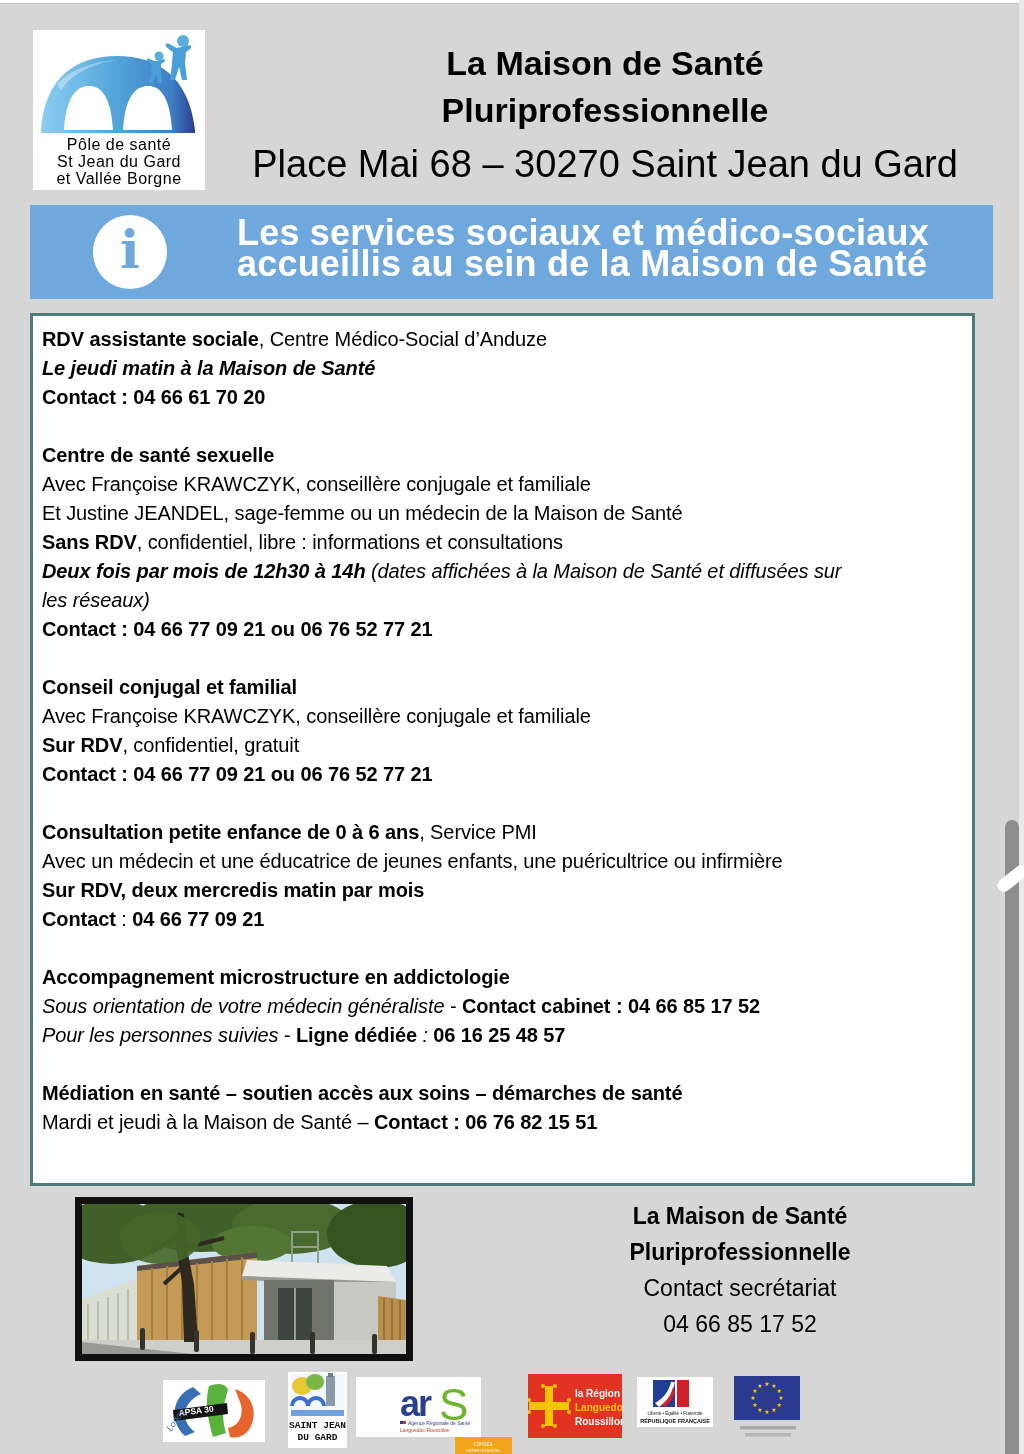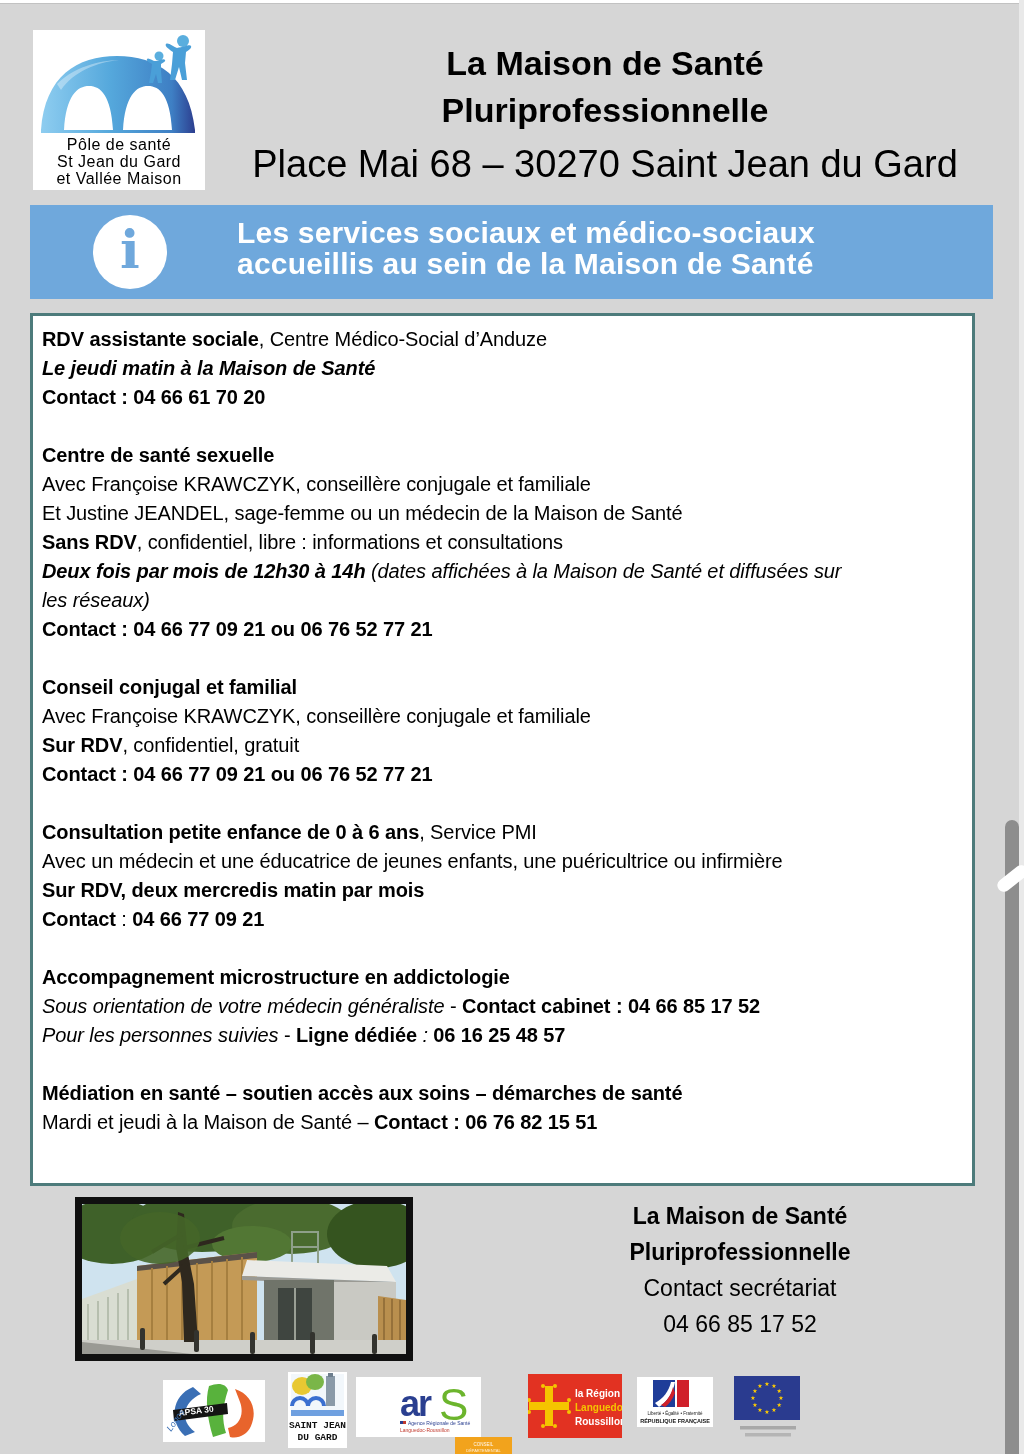--- a/index.html
+++ b/index.html
@@ -14,21 +14,21 @@
   .logo-text{font-size:16px;line-height:17px;color:#000000;letter-spacing:.5px;}
   .title-block{position:absolute;left:210px;top:40px;width:790px;text-align:center;}
   .title1,.title2{font-size:34px;font-weight:bold;line-height:47px;}
   .address{font-size:38px;line-height:44px;margin-top:8px;}
 
   
   .banner{position:absolute;left:30px;top:205px;width:963px;height:94px;background:#6fa8dc;}
   .info-icon{position:absolute;left:63px;top:10px;width:74px;height:74px;border-radius:50%;background:#fff;
              display:flex;align-items:center;justify-content:center;}
   .info-icon span{font-family:"DejaVu Serif",serif;font-weight:bold;font-size:52px;color:#6fa8dc;line-height:1;margin-top:-4px;}
-  .banner-text{position:absolute;left:207px;top:13px;color:#fff;font-weight:bold;font-size:30px;letter-spacing:.2px;}
+  .banner-text{position:absolute;left:207px;top:13px;color:#fff;font-weight:bold;font-size:36px;letter-spacing:.2px;}
   .banner-text div{line-height:30px;}
   .banner-text div + div{margin-top:1px;}
 
   
   .content-box{position:absolute;left:30px;top:313px;width:945px;height:873px;box-sizing:border-box;
                background:#fff;border:3px solid #4d7b7b;padding:9px 110px 8px 9px;
                font-size:20px;line-height:29px;letter-spacing:-.1px;}
   .content-box .section{margin-bottom:29px;}
   .content-box p{margin:0;}
   .b{font-weight:bold;}
@@ -81,21 +81,21 @@
       <path fill="#ffffff" opacity="0.35" d="M20,52 C40,32 70,28 82,28 C60,30 36,40 24,58 Z"></path>
       <g fill="#4a9fd8">
         <circle cx="146" cy="9" r="6" fill="#5aaede"></circle>
         <path d="M140,16 c-3,-1 -9,-6 -11,-4 c-2,2 4,6 7,8 l-1,12 l-2,16 h5 l4,-13 l3,13 h5 l-2,-17 l1,-11 c3,-2 6,-4 5,-6 c-1,-2 -7,1 -14,2 z"></path>
         <circle cx="122" cy="24" r="4.5" fill="#5aaede"></circle>
         <path d="M118,29 c-2,0 -7,-4 -8,-2 c-1,2 3,4 5,5 l-1,8 l-2,11 h4 l3,-9 l2,9 h4 l-1,-12 l0,-7 c2,-1 5,-3 4,-4 c-1,-2 -6,1 -10,1 z" fill="#4a9fd8"></path>
       </g>
     </svg>
     <div class="logo-text">Pôle de santé</div>
     <div class="logo-text">St Jean du Gard</div>
-    <div class="logo-text">et Vallée Maison</div>
+    <div class="logo-text">et Vallée Borgne</div>
   </div>
 
   <div class="title-block">
     <div class="title1">La Maison de Santé</div>
     <div class="title2">Pluriprofessionnelle</div>
     <div class="address">Place Mai 68 – 30270 Saint Jean du Gard</div>
   </div>
 
   <div class="banner">
     <div class="info-icon">

